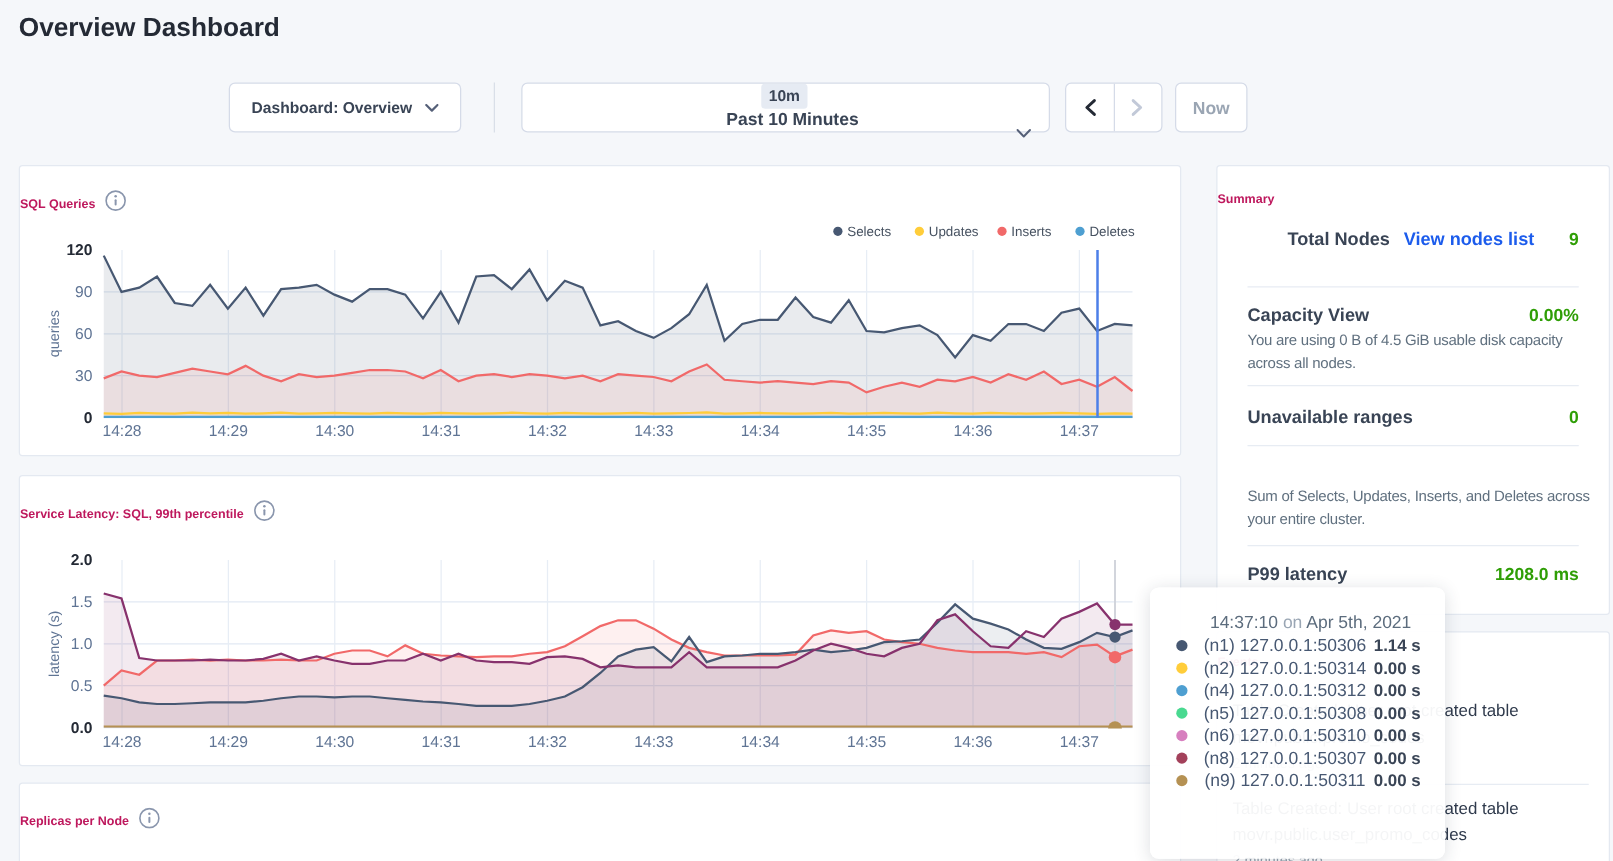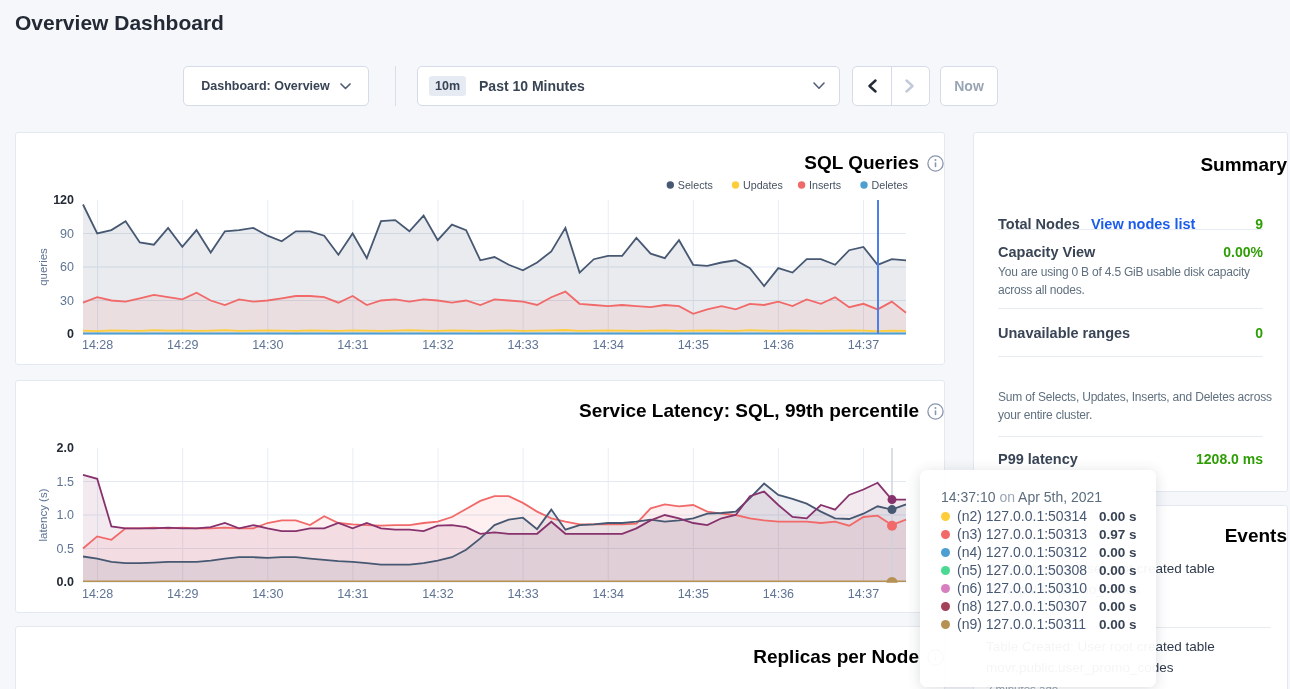--- a/index.html
+++ b/index.html
@@ -4,49 +4,49 @@
 * { margin:0; padding:0; box-sizing:border-box; }
 html,body { width:1290px; height:689px; background:#f5f7fa; font-family:"Liberation Sans",sans-serif; overflow:hidden; }
 .page { position:relative; width:1290px; height:689px;border-radius:10px; }
 .h1 { position:absolute; left:15px; top:11px; font-size:21px; font-weight:bold; color:#242a35; }
 .btn { position:absolute; top:66px; height:40px; background:#fff; border:1px solid #d5dbe8; border-radius:5px;
   display:flex; align-items:center; justify-content:center; font-size:12.5px; font-weight:bold; color:#394455; }
 .chev { margin-left:10px; display:flex; }
 .vdiv { position:absolute; left:395px; top:66px; height:40px; width:1px; background:#d9dfe8; }
 .badge { background:#e6ebf3; border-radius:3px; padding:3px 6px; font-size:12.5px; font-weight:bold; color:#394455; margin-right:13px; }
 .card { position:absolute; background:#fff; border:1px solid #e4e9f1; border-radius:3px; }
-.ctitle { position:absolute; width:100%; text-align:right; font-size:19px; font-weight:bold; color:#000000; }
+.ctitle { position:absolute; width:100%; text-align:left; font-size:10px; font-weight:bold; color:#be185d; }
 .sumrow { position:absolute; left:24px; right:24px; display:flex; align-items:baseline; }
 .sumlab { font-size:14.5px; font-weight:bold; color:#394455; }
 .sumval { margin-left:auto; font-size:14px; font-weight:bold; color:#2f9e06; }
 .sumdesc { position:absolute; left:24px; font-size:12px; letter-spacing:-0.2px; color:#60707f; line-height:17.5px; white-space:nowrap; }
 .sumhr { position:absolute; left:24px; right:24px; height:1px; background:#e7ecf3; }
 .link { color:#1c5cec; }
 .tt { position:absolute; left:920px; top:470px; width:236px; height:217px; background:rgba(255,255,255,0.95);
-  border-radius:7px; box-shadow:0 2px 14px rgba(40,50,70,0.16); padding:19px 0 0 21px; z-index:5; }
+  border-radius:7px; box-shadow:0 2px 14px rgba(40,50,70,0.16); padding:19px 0 0 21px; z-index:5;text-align:center; }
 .tthead { font-size:14px; color:#5c6c7d; margin-bottom:0; height:18px; }
 .tthead .on { color:#9aa6b4; }
 .ttrow { display:flex; align-items:center; height:18px; font-size:14px; white-space:nowrap; }
 .ttdot { width:9px; height:9px; border-radius:50%; margin-right:7px; flex:none; }
 .ttlab { color:#475872; width:142px; flex:none; }
 .ttval { color:#394455; font-weight:bold; font-size:13.5px; }
 .evrow { position:absolute; left:12px; font-size:13.5px; color:#2f3a4c; line-height:21px; }
 .evtime { position:absolute; left:12px; font-size:11.5px; color:#94a1ad; }
 </style></head>
 <body>
 <div class="page">
 <div class="h1">Overview Dashboard</div>
 
 <div class="btn" style="left:183px; width:186px;">Dashboard: Overview<span class="chev">
         <svg width="11" height="7" viewBox="0 0 11 7">
           <path d="M1 1 L5.5 5.5 L10 1" fill="none" stroke="#556078" stroke-width="1.7" stroke-linecap="round" stroke-linejoin="round"></path>
         </svg>
       </span></div>
 <div class="vdiv"></div>
-<div class="btn" style="left:417px; width:423px; justify-content:flex-start; padding-left:11px; font-size:14px;"><span class="badge">10m</span>Past 10 Minutes<span style="margin-left:auto; margin-right:14px; display:flex;">
+<div class="btn" style="left:417px; width:423px; justify-content:flex-start; padding-left:11px; font-size:14px;flex-direction:column;"><span class="badge">10m</span>Past 10 Minutes<span style="margin-left:auto; margin-right:14px; display:flex;">
         <svg width="12" height="8" viewBox="0 0 12 8">
           <path d="M1 1 L6 6.2 L11 1" fill="none" stroke="#556078" stroke-width="1.6" stroke-linecap="round" stroke-linejoin="round"></path>
         </svg>
       </span></div>
 <div class="btn" style="left:852px; width:78px; padding:0;">
   <div style="width:39px; height:100%; display:flex; align-items:center; justify-content:center; border-right:1px solid #d5dbe8;">
         <svg width="10" height="14" viewBox="0 0 10 14">
           <path d="M8.5 1.5 L2.5 7 L8.5 12.5" fill="none" stroke="#242a35" stroke-width="2.4" stroke-linecap="round" stroke-linejoin="round"></path>
         </svg>
       </div>
@@ -174,21 +174,21 @@
 <div class="card" style="left:15px; top:626px; width:930px; height:233px;">
   <div class="ctitle" style="top:19px;">Replicas per Node<svg width="17" height="17" viewBox="0 0 17 17" style="vertical-align:-3px;margin-left:8px">
           <circle cx="8.5" cy="8.5" r="7.6" fill="none" stroke="#8a96ad" stroke-width="1.3"></circle>
           <rect x="7.7" y="7.3" width="1.6" height="5" rx="0.8" fill="#8a96ad"></rect>
           <circle cx="8.5" cy="4.9" r="1" fill="#8a96ad"></circle>
         </svg></div>
 </div>
 
 <div class="card" style="left:973px; top:132px; width:315px; height:360px;">
   <div class="ctitle" style="top:21px;">Summary</div>
-  <div class="sumrow" style="top:83px;">
+  <div class="sumrow" style="top:50px;margin-left:32px;">
         <span class="sumlab">Total Nodes</span>
         <span class="sumlab link" style="margin-left:11px;">View nodes list</span>
         <span class="sumval">9</span>
       </div>
   <div class="sumhr" style="top:95.5px;"></div>
   <div class="sumrow" style="top:111px;">
         <span class="sumlab">Capacity View</span>
         <span class="sumval">0.00%</span>
       </div>
   <div class="sumdesc" style="top:131px;">You are using 0 B of 4.5 GiB usable disk capacity<br>across all nodes.</div>
@@ -210,31 +210,31 @@
   <div class="ctitle" style="top:19px;">Events</div>
   <div class="evrow" style="top:52px;">Table Created: User root created table<br>movr.public.promo_codes</div>
   <div class="evtime" style="top:99px;">2 minutes ago</div>
   <div class="sumhr" style="top:121px; left:16px; right:16px;"></div>
   <div class="evrow" style="top:130px;">Table Created: User root created table<br>movr.public.user_promo_codes</div>
   <div class="evtime" style="top:177px;">2 minutes ago</div>
 </div>
 
 <div class="tt">
   <div class="tthead">14:37:10 <span class="on">on</span> Apr 5th, 2021</div>
+  <div class="ttrow">
+        <span class="ttdot" style="background:#475872"></span>
+        <span class="ttlab">(n1) 127.0.0.1:50306</span>
+        <span class="ttval">1.14 s</span>
+      </div>
 <div class="ttrow">
         <span class="ttdot" style="background:#FFCD3A"></span>
         <span class="ttlab">(n2) 127.0.0.1:50314</span>
         <span class="ttval">0.00 s</span>
       </div>
 <div class="ttrow">
-        <span class="ttdot" style="background:#F16969"></span>
-        <span class="ttlab">(n3) 127.0.0.1:50313</span>
-        <span class="ttval">0.97 s</span>
-      </div>
-<div class="ttrow">
         <span class="ttdot" style="background:#4E9FD1"></span>
         <span class="ttlab">(n4) 127.0.0.1:50312</span>
         <span class="ttval">0.00 s</span>
       </div>
 <div class="ttrow">
         <span class="ttdot" style="background:#49D990"></span>
         <span class="ttlab">(n5) 127.0.0.1:50308</span>
         <span class="ttval">0.00 s</span>
       </div>
 <div class="ttrow">

